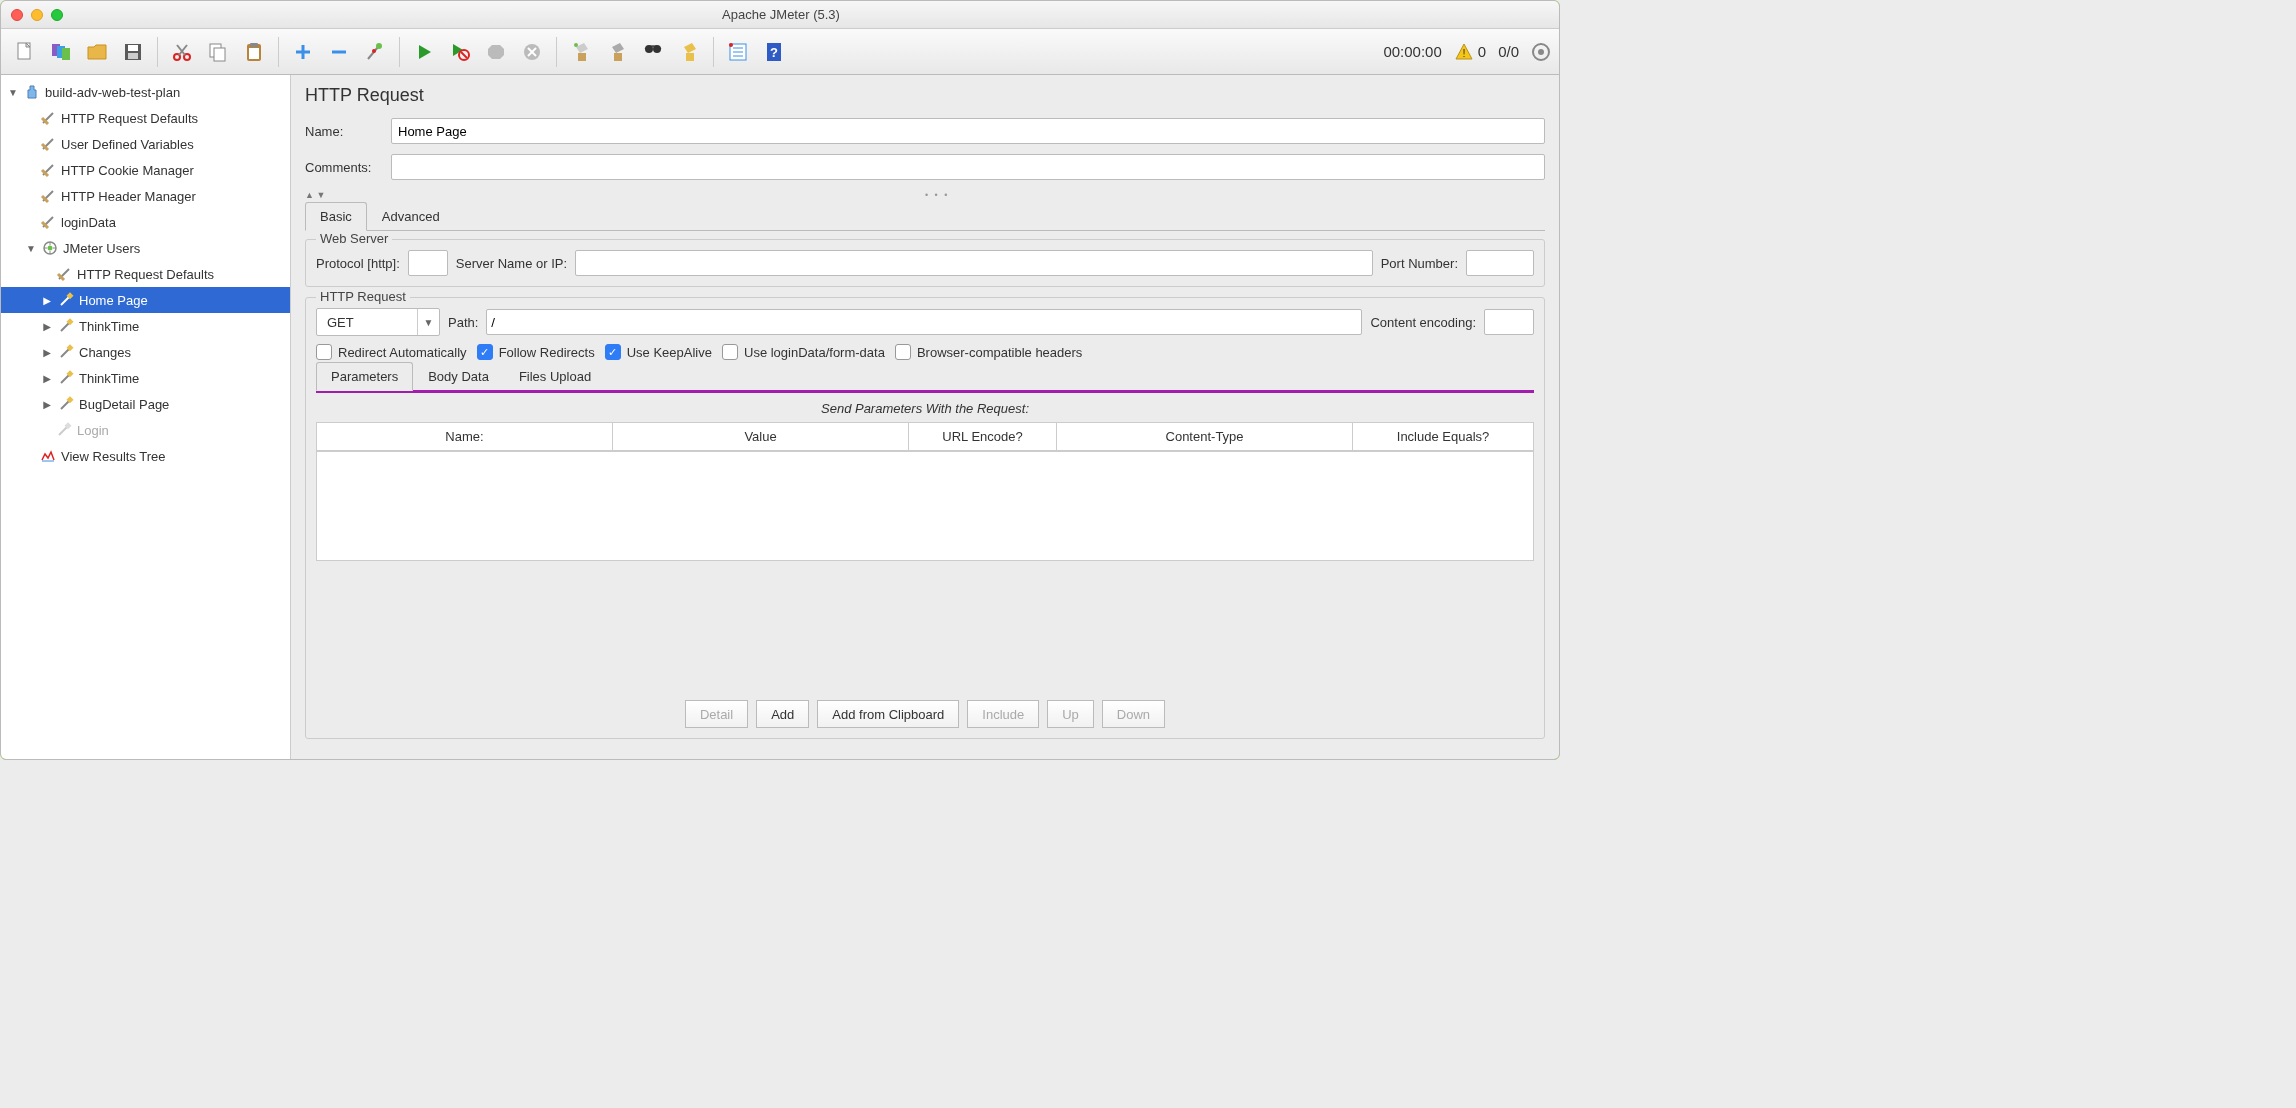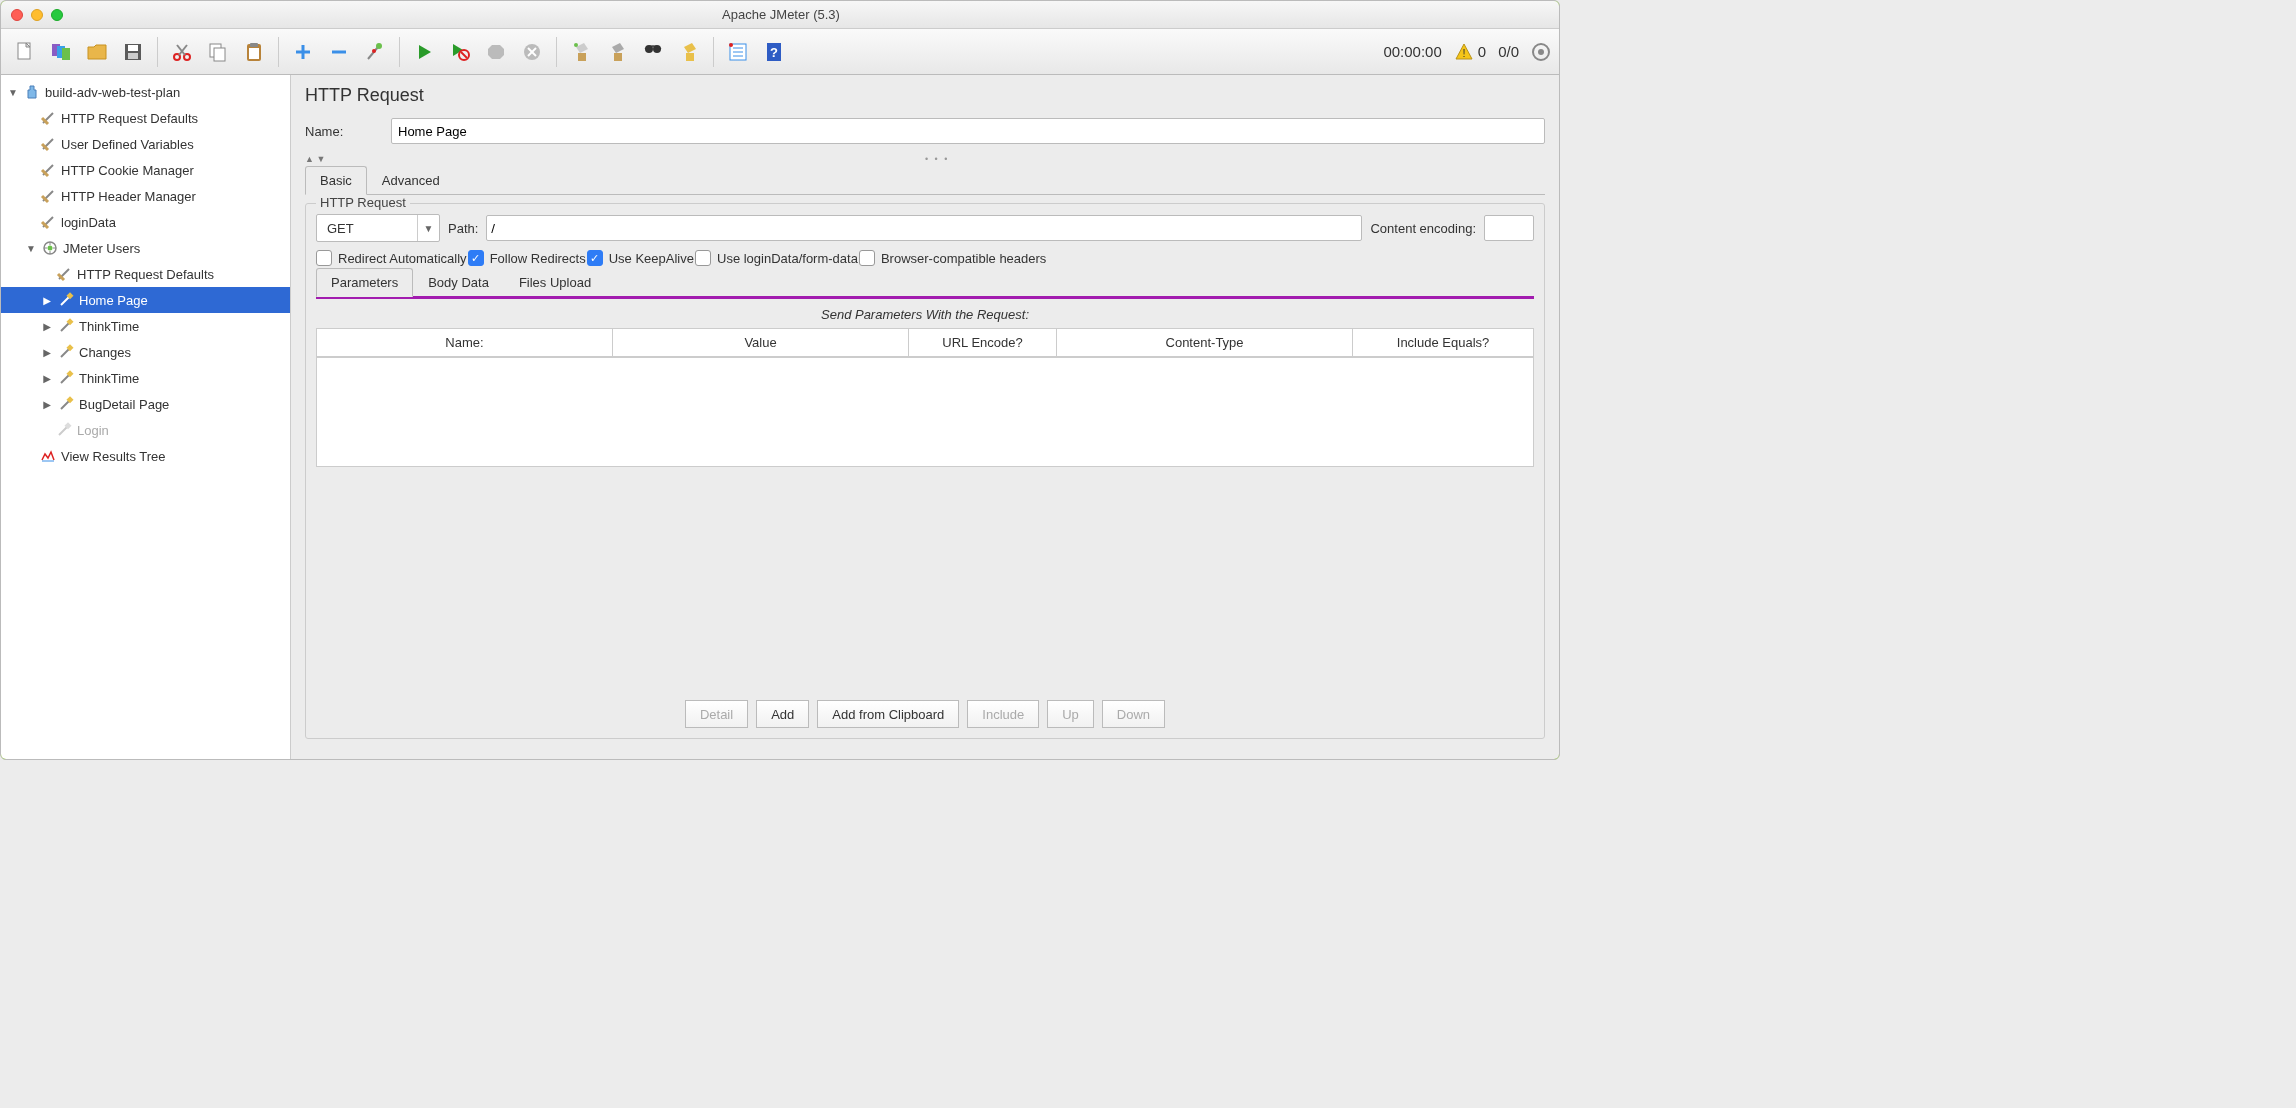--- a/index.html
+++ b/index.html
@@ -36,21 +36,21 @@
 .tab { padding: 6px 14px; font-size: 13px; color: #333; border: 1px solid transparent; border-bottom: none; cursor: default; }
 .tab.active { background: #ececec; border: 1px solid #bbb; border-bottom: 1px solid #ececec; margin-bottom: -1px; border-radius: 3px 3px 0 0; }
 .fieldset { border: 1px solid #ccc; border-radius: 3px; padding: 10px; margin-bottom: 10px; position: relative; }
 .fieldset-legend { position: absolute; top: -9px; left: 10px; background: #ececec; padding: 0 4px; font-size: 13px; color: #444; }
 .inline-row { display: flex; align-items: center; gap: 8px; flex-wrap: wrap; }
 .inline-row label { font-size: 13px; color: #333; white-space: nowrap; }
 .small-input { height: 26px; border: 1px solid #bbb; background: #fff; border-radius: 2px; padding: 0 4px; }
 .select-wrap { display: flex; align-items: center; border: 1px solid #bbb; background: #fff; height: 28px; border-radius: 2px; }
 .select-wrap .val { padding: 0 10px; width: 100px; }
 .select-wrap .arrow { width: 22px; border-left: 1px solid #ccc; text-align: center; font-size: 10px; color: #666; height: 100%; display: flex; align-items: center; justify-content: center; }
-.chk-row { display: flex; align-items: center; gap: 1px; margin-top: 8px; flex-wrap: wrap; }
+.chk-row { display: flex; align-items: center; gap: 10px; margin-top: 8px; flex-wrap: wrap; }
 .chk { display: flex; align-items: center; gap: 6px; font-size: 13px; }
 .chkbox { width: 16px; height: 16px; border: 1px solid #999; border-radius: 3px; background: #fff; display: flex; align-items: center; justify-content: center; font-size: 11px; color: #fff; }
 .chkbox.checked { background: #2e7cf6; border-color: #2e7cf6; }
 .subtabs { display: flex; border-bottom: 3px solid #a21caf; margin: 2px 0; }
 .table-caption { text-align: center; font-size: 13px; margin: 6px 0; color: #333; font-style: italic; }
 .param-table { width: 100%; border-collapse: collapse; background: #fff; }
 .param-table th { border: 1px solid #ccc; padding: 6px 4px; font-weight: 400; font-size: 13px; background: #fff; }
 .table-box { border: 1px solid #ccc; background: #fff; height: 110px; }
 .btn-row { display: flex; justify-content: center; gap: 8px; margin-top: auto; padding-top: 12px; }
 .btn { height: 28px; padding: 0 14px; border: 1px solid #bbb; background: linear-gradient(#fff,#f1f1f1); border-radius: 0; font-size: 13px; display: flex; align-items: center; cursor: default; }
@@ -385,31 +385,46 @@
         </div>
     </div>
 
     <div class="main">
       <h2>HTTP Request</h2>
 
       <div class="form-row">
         <label>Name:</label>
         <input class="text-input" value="Home Page" style="">
       </div>
+      <div class="form-row">
+        <label>Comments:</label>
+        <input class="text-input" value="" style="">
+      </div>
 
       <div class="divider-triangles">
           <span>▲ ▼</span>
           <span class="dots">• • •</span>
         </div>
 
       <div class="tabs">
         <div class="tab active">Basic</div>
         <div class="tab">Advanced</div>
       </div>
 
+      <div class="fieldset">
+        <div class="fieldset-legend">Web Server</div>
+        <div class="inline-row">
+          <label>Protocol [http]:</label>
+          <input class="small-input" style="width: 40px;" value="">
+          <label>Server Name or IP:</label>
+          <input class="small-input" style="flex: 1 1 0%;" value="">
+          <label>Port Number:</label>
+          <input class="small-input" style="width: 68px;" value="">
+        </div>
+      </div>
 
       <div class="fieldset" style="flex:1; display:flex; flex-direction:column;">
         <div class="fieldset-legend">HTTP Request</div>
         <div class="inline-row">
           <div class="select-wrap">
             <span class="val">GET</span>
             <span class="arrow">▼</span>
           </div>
           <label>Path:</label>
           <input class="small-input" style="flex: 1 1 0%;" value="/">

